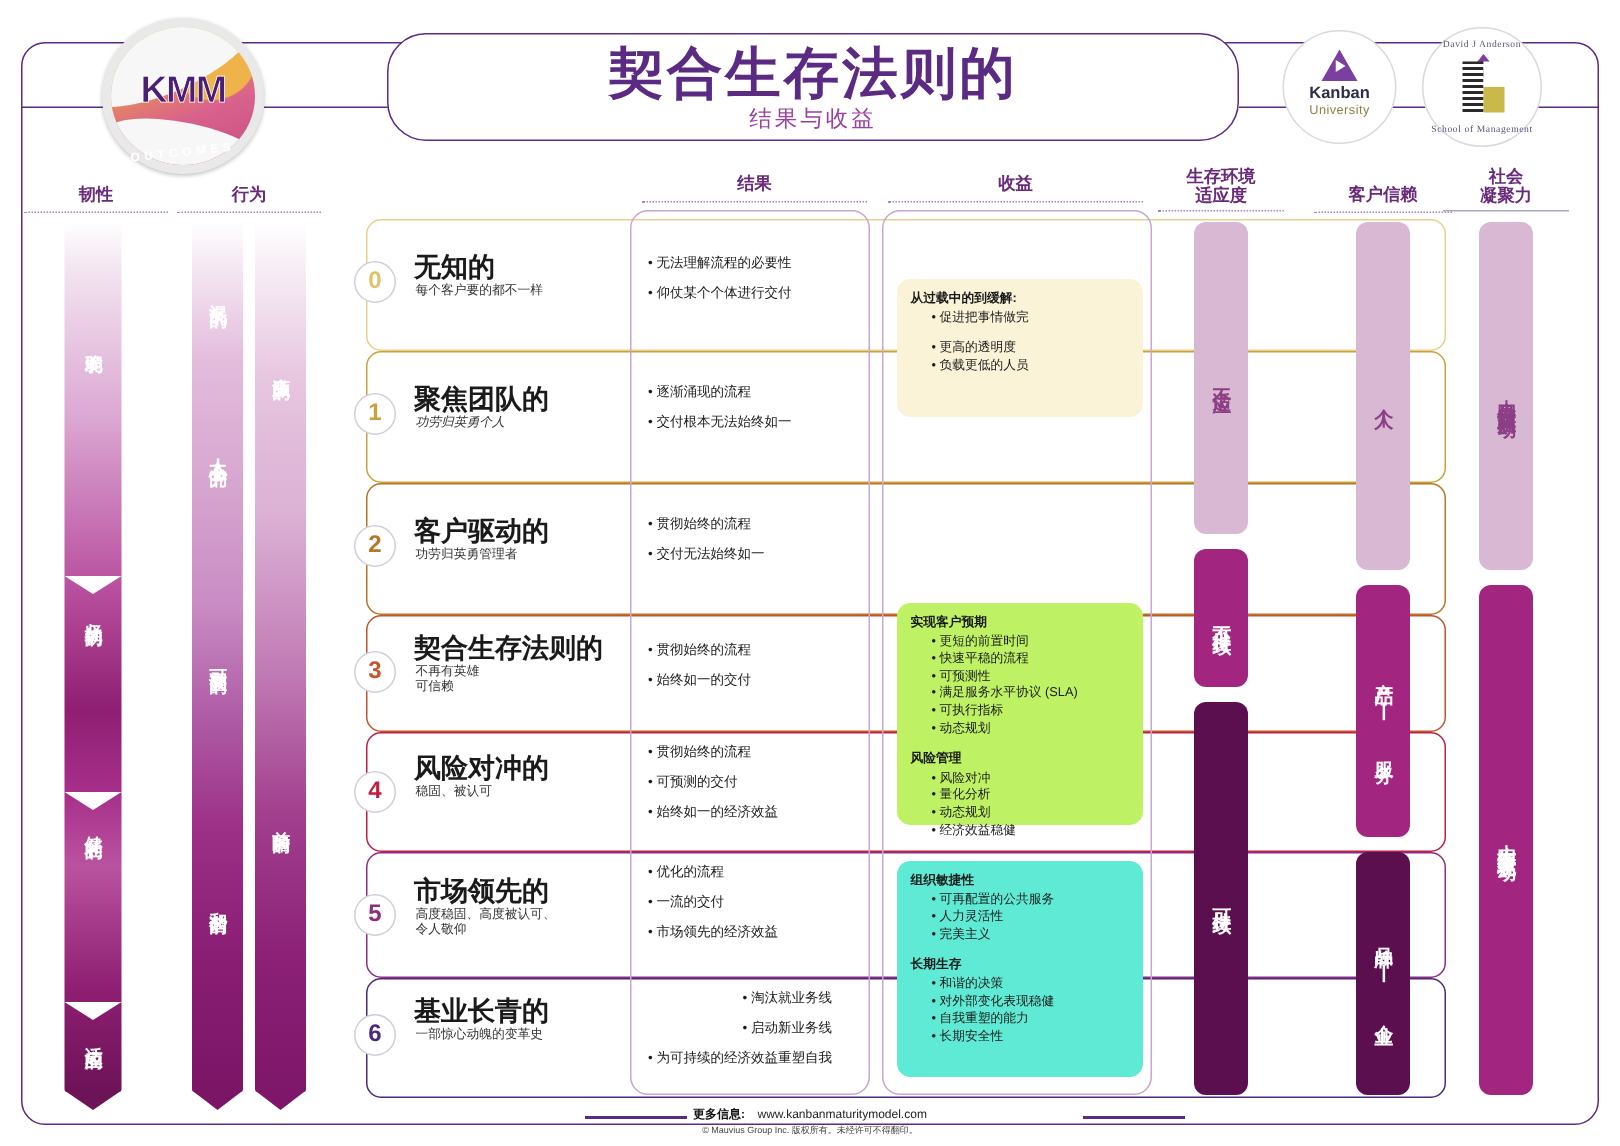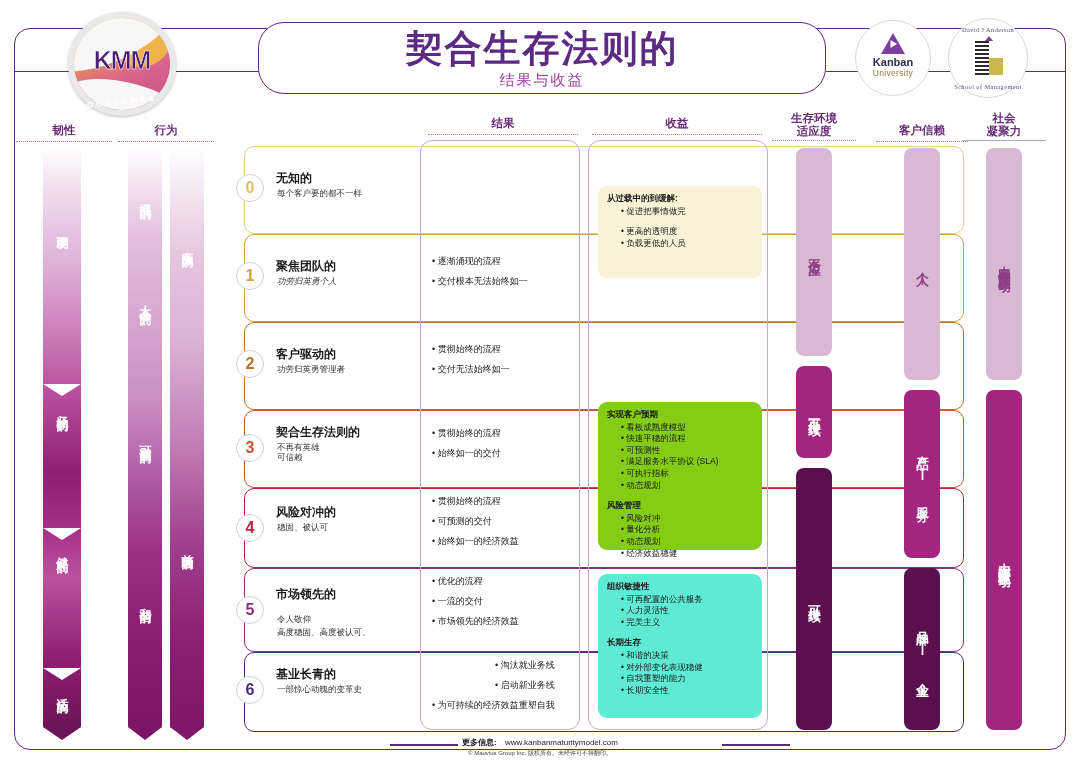--- a/index.html
+++ b/index.html
@@ -131,21 +131,21 @@
   .row-box{
     position:absolute; border-radius:10px; background:transparent;
   }
   .row-num{
     position:absolute; width:28px; height:28px; border-radius:50%;
     border:1.5px solid #cfcfdc; background:#fff;
     display:flex; align-items:center; justify-content:center;
     font-size:16px; font-weight:800; z-index:5;
   }
   .row-title{
-    position:absolute; font-size:12px; font-weight:700; color:#1a1a1a; line-height:16px;
+    position:absolute; font-size:18px; font-weight:700; color:#1a1a1a; line-height:16px;
     z-index:5; white-space:nowrap;
   }
   .row-sub{
     position:absolute; font-size:8.5px; color:#333; line-height:10.5px; z-index:5;
     white-space:nowrap;
   }
   .outcome-list{
     position:absolute; z-index:5; font-size:9px; color:#1a1a1a; line-height:11px;
   }
   .outcome-list li{ list-style:none; margin-bottom:9px; white-space:nowrap; }
@@ -333,20 +333,24 @@
     </div>
     <div style="position:absolute;top:396px;left:0;width:100%;display:flex;justify-content:center;">
       <span class="vtext" style="color:#ffffff;">前瞻的</span>
     </div>
   </div>
 
   <div class="row-box" style="left:244px; top:146px; width:720px; height:88px; border:1.5px solid #e8cf8e;"></div>
   <div class="row-num" style="left:236px; top:174px; color:#e0c268;">0</div>
   <div class="row-title" style="left:276px; top:170px;">无知的</div>
   <div class="row-sub" style="left:277px; top:188px;">每个客户要的都不一样</div>
+  <ul class="outcome-list" style="left:432px; top:170px;">
+    <li>无法理解流程的必要性</li>
+    <li>仰仗某个个体进行交付</li>
+  </ul>
 
   <div class="row-box" style="left:244px; top:234px; width:720px; height:88px; border:1.5px solid #c9a33a;"></div>
   <div class="row-num" style="left:236px; top:262px; color:#c9a33a;">1</div>
   <div class="row-title" style="left:276px; top:258px;">聚焦团队的</div>
   <div class="row-sub" style="left:277px; top:276px;font-style:italic;">功劳归英勇个人</div>
   <ul class="outcome-list" style="left:432px; top:256px;">
     <li>逐渐涌现的流程</li>
     <li>交付根本无法始终如一</li>
   </ul>
 
@@ -375,21 +379,21 @@
   <div class="row-sub" style="left:277px; top:522px;">稳固、被认可</div>
   <ul class="outcome-list" style="left:432px; top:496px;">
     <li>贯彻始终的流程</li>
     <li>可预测的交付</li>
     <li>始终如一的经济效益</li>
   </ul>
 
   <div class="row-box" style="left:244px; top:568px; width:720px; height:84px; border:1.5px solid #8c2f84;"></div>
   <div class="row-num" style="left:236px; top:596px; color:#8c2f84;">5</div>
   <div class="row-title" style="left:276px; top:586px;">市场领先的</div>
-  <div class="row-sub" style="left:277px; top:604px;margin-top:23px;">高度稳固、高度被认可、</div>
+  <div class="row-sub" style="left:277px; top:604px;">高度稳固、高度被认可、</div>
   <div class="row-sub" style="left:277px; top:614px;">令人敬仰</div>
   <ul class="outcome-list" style="left:432px; top:576px;">
     <li>优化的流程</li>
     <li>一流的交付</li>
     <li>市场领先的经济效益</li>
   </ul>
 
   <div class="row-box" style="left:244px; top:652px; width:720px; height:80px; border:1.5px solid #4b2a7b;"></div>
   <div class="row-num" style="left:236px; top:676px; color:#4b2a7b;">6</div>
   <div class="row-title" style="left:276px; top:666px;">基业长青的</div>
@@ -409,24 +413,24 @@
       <li>促进把事情做完</li>
     </ul>
     <div class="gap"></div>
     <ul>
       <li>更高的透明度</li>
       <li>负载更低的人员</li>
     </ul>
   </div>
 
 
-  <div class="benefit" style="left:598px; top:402px; width:164px; height:148px; background:#84cc16;">
+  <div class="benefit" style="left:598px; top:402px; width:164px; height:148px; background:#bef264;">
     <div class="bt">实现客户预期</div>
     <ul>
-      <li>看板成熟度模型</li>
+      <li>更短的前置时间</li>
       <li>快速平稳的流程</li>
       <li>可预测性</li>
       <li>满足服务水平协议 (SLA)</li>
       <li>可执行指标</li>
       <li>动态规划</li>
     </ul>
     <div class="gap"></div>
     <div class="bt">风险管理</div>
     <ul>
       <li>风险对冲</li>

